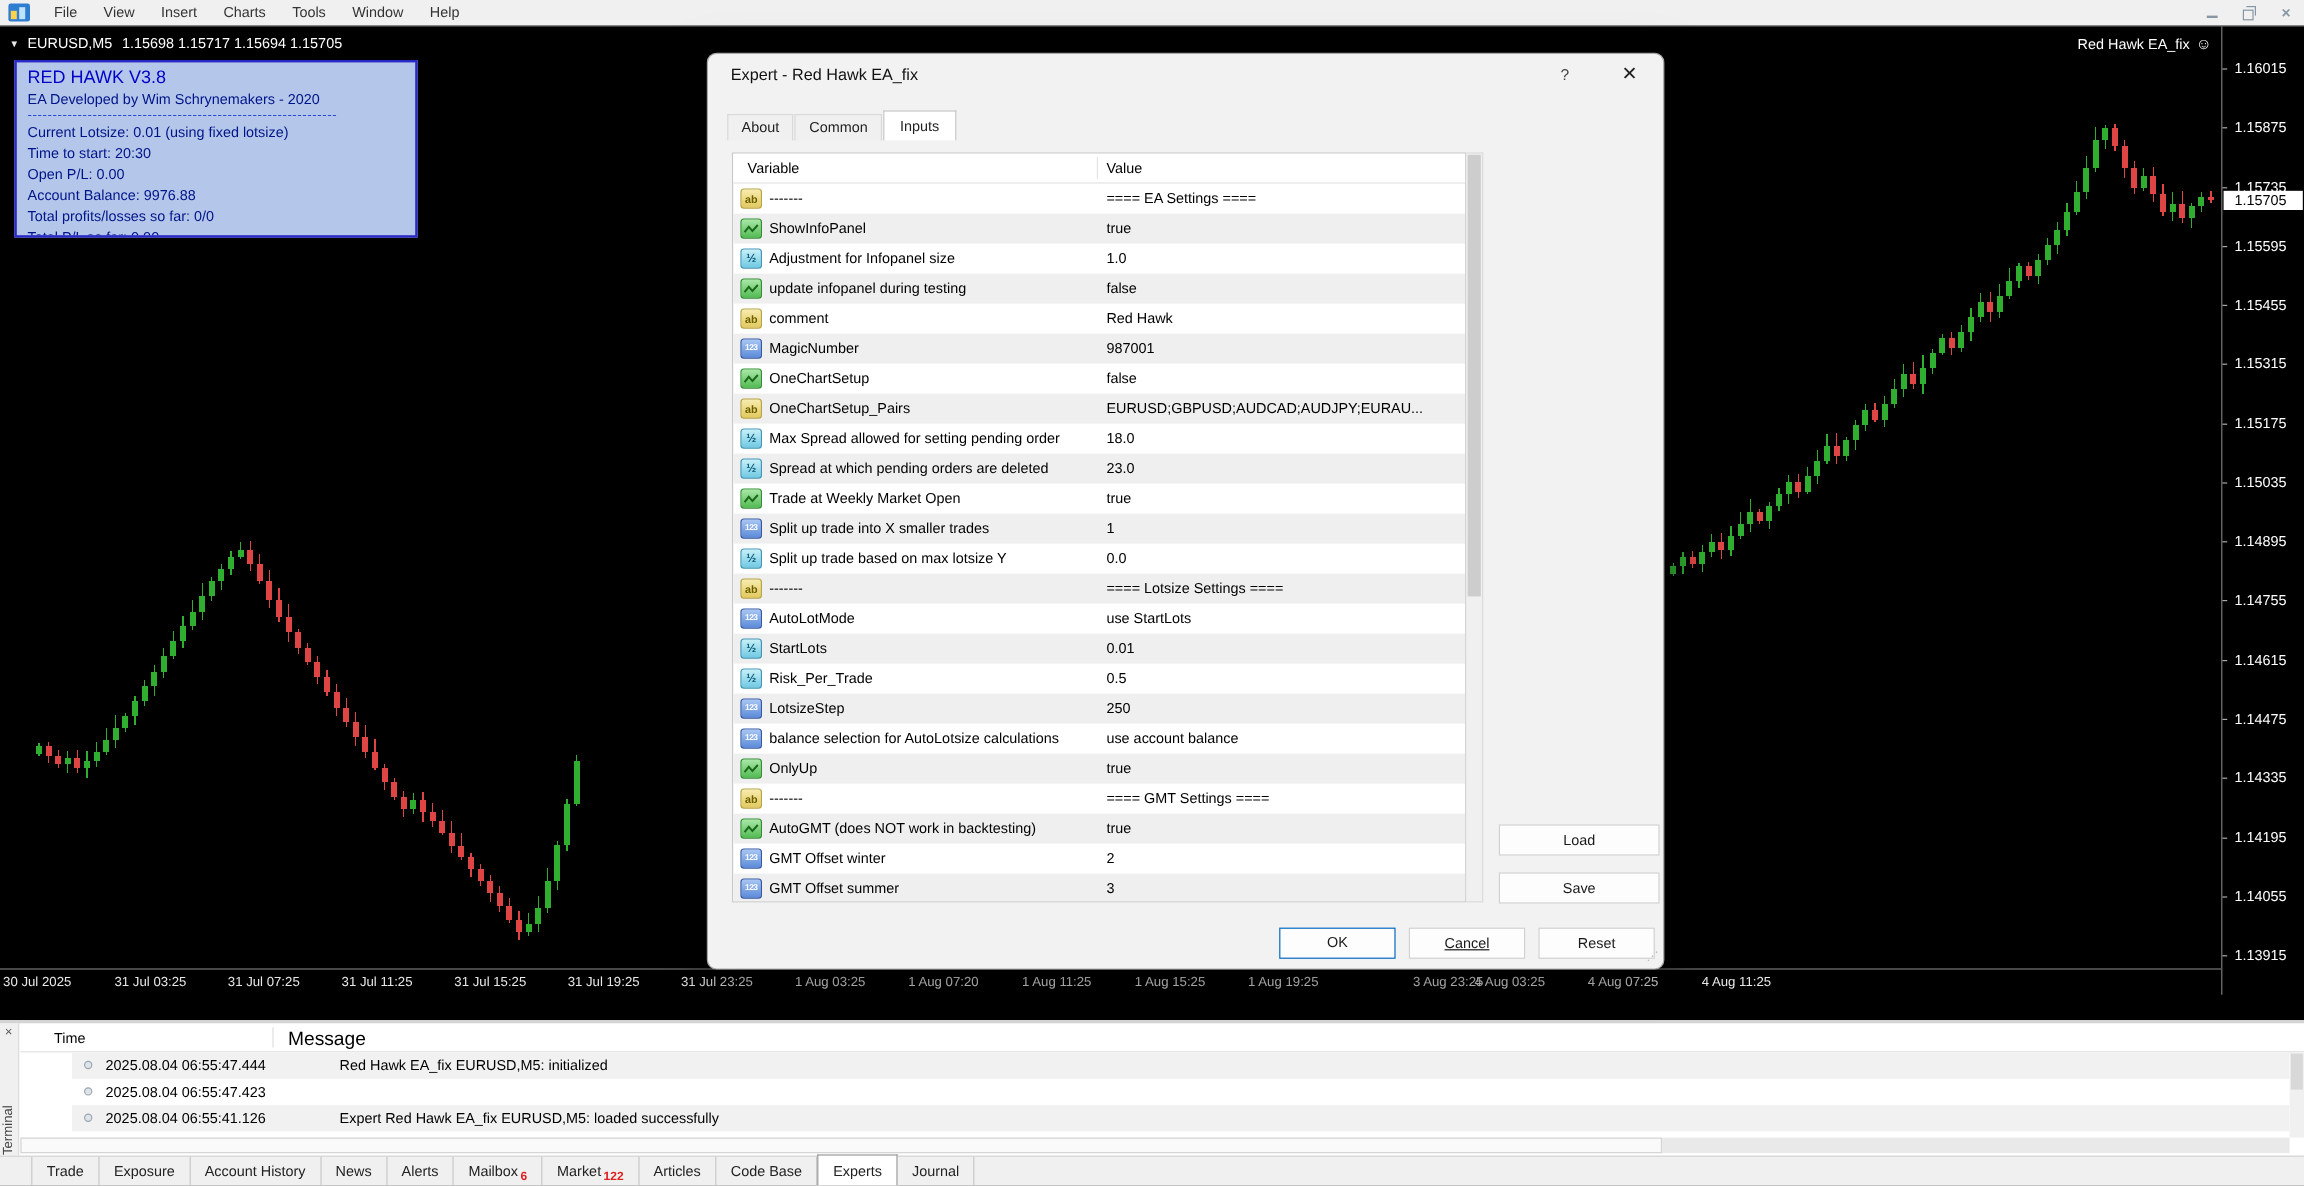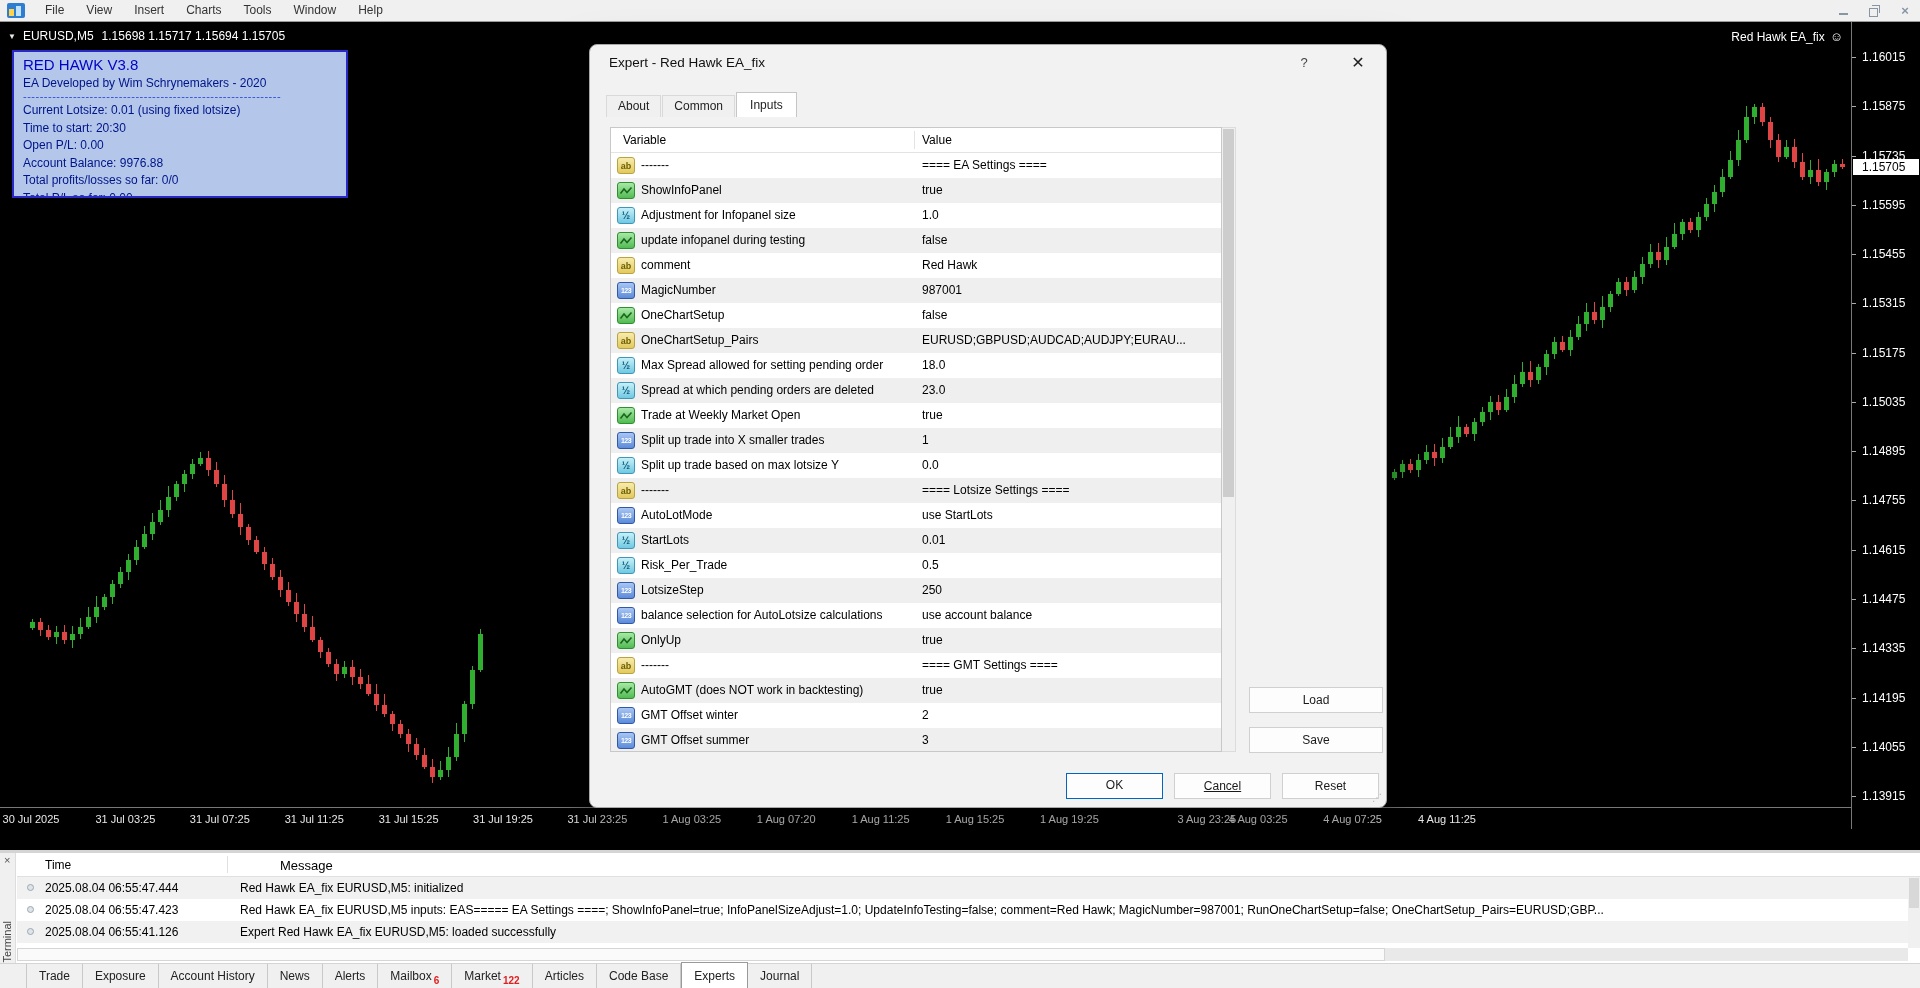--- a/index.html
+++ b/index.html
@@ -47,23 +47,23 @@
   
   .splitter{position:absolute;left:0;top:850px;width:1920px;height:3px;background:#d4d4d4;}
   
   .terminal{position:absolute;left:0;top:853px;width:1920px;height:135px;background:#fff;}
   .term-strip{position:absolute;left:0;top:0;width:16px;height:110px;background:#f0f0f0;border-right:1px solid #ddd;box-sizing:border-box;}
   .term-close{position:absolute;top:1px;left:4px;font-size:11px;color:#555;line-height:12px;}
   .term-vlabel{position:absolute;bottom:0px;left:1px;writing-mode:vertical-rl;transform:rotate(180deg);
                font-size:11px;color:#444;}
   .term-head{position:absolute;left:17px;top:0;right:0;height:24px;background:#fff;border-bottom:1px solid #e0e0e0;box-sizing:border-box;}
   .th-time{position:absolute;left:28px;top:5px;font-size:12px;color:#000;}
-  .th-msg{position:absolute;left:223px;top:5px;font-size:13px;color:#000;margin-left:40px;}
+  .th-msg{position:absolute;left:223px;top:5px;font-size:16px;color:#000;}
   .th-div{position:absolute;left:210px;top:3px;bottom:3px;width:1px;background:#e0e0e0;}
-  .term-rows{position:absolute;left:17px;top:24px;right:12px;height:66px;overflow:hidden;}
+  .term-rows{position:absolute;left:17px;top:24px;right:12px;height:66px;overflow:hidden;padding-left:43px;}
   .trowt{position:relative;height:22px;font-size:12px;color:#000;white-space:nowrap;overflow:hidden;}
   .trowt.alt{background:#f1f1f1;}
   .dot{position:absolute;left:10px;top:7px;width:7px;height:7px;border-radius:50%;background:#dfe4e8;
        border:1.5px solid #9aa7b2;box-sizing:border-box;}
   .tr-time{position:absolute;left:28px;top:4px;}
   .tr-msg{position:absolute;left:223px;top:4px;}
   .term-hscroll{position:absolute;left:17px;right:12px;top:95px;height:13px;background:#e9e9e9;}
   .term-hthumb{position:absolute;left:0;top:0;width:1368px;height:13px;background:#fafafa;border:1px solid #d5d5d5;box-sizing:border-box;}
   .term-vscroll{position:absolute;right:0;top:24px;width:12px;height:71px;background:#f0f0f0;}
   .term-vthumb{position:absolute;left:1px;right:1px;top:1px;height:30px;background:#d8d8d8;}
@@ -655,21 +655,20 @@
   </div>
   <div class="term-rows" id="term-rows">
       <div class="trowt alt">
         <span class="dot"></span>
         <span class="tr-time">2025.08.04 06:55:47.444</span>
         <span class="tr-msg">Red Hawk EA_fix EURUSD,M5: initialized</span>
       </div>
       <div class="trowt">
         <span class="dot"></span>
         <span class="tr-time">2025.08.04 06:55:47.423</span>
-        <span class="tr-msg">Red Hawk EA_fix EURUSD,M5 inputs: EAS===== EA Settings ====; ShowInfoPanel=true; InfoPanelSizeAdjust=1.0; UpdateInfoTesting=false; comment=Red Hawk; MagicNumber=987001; RunOneChartSetup=false; OneChartSetup_Pairs=EURUSD;GBP...</span>
       </div>
       <div class="trowt alt">
         <span class="dot"></span>
         <span class="tr-time">2025.08.04 06:55:41.126</span>
         <span class="tr-msg">Expert Red Hawk EA_fix EURUSD,M5: loaded successfully</span>
       </div>
     </div>
   <div class="term-hscroll">
       <div class="term-hthumb"></div>
     </div>

